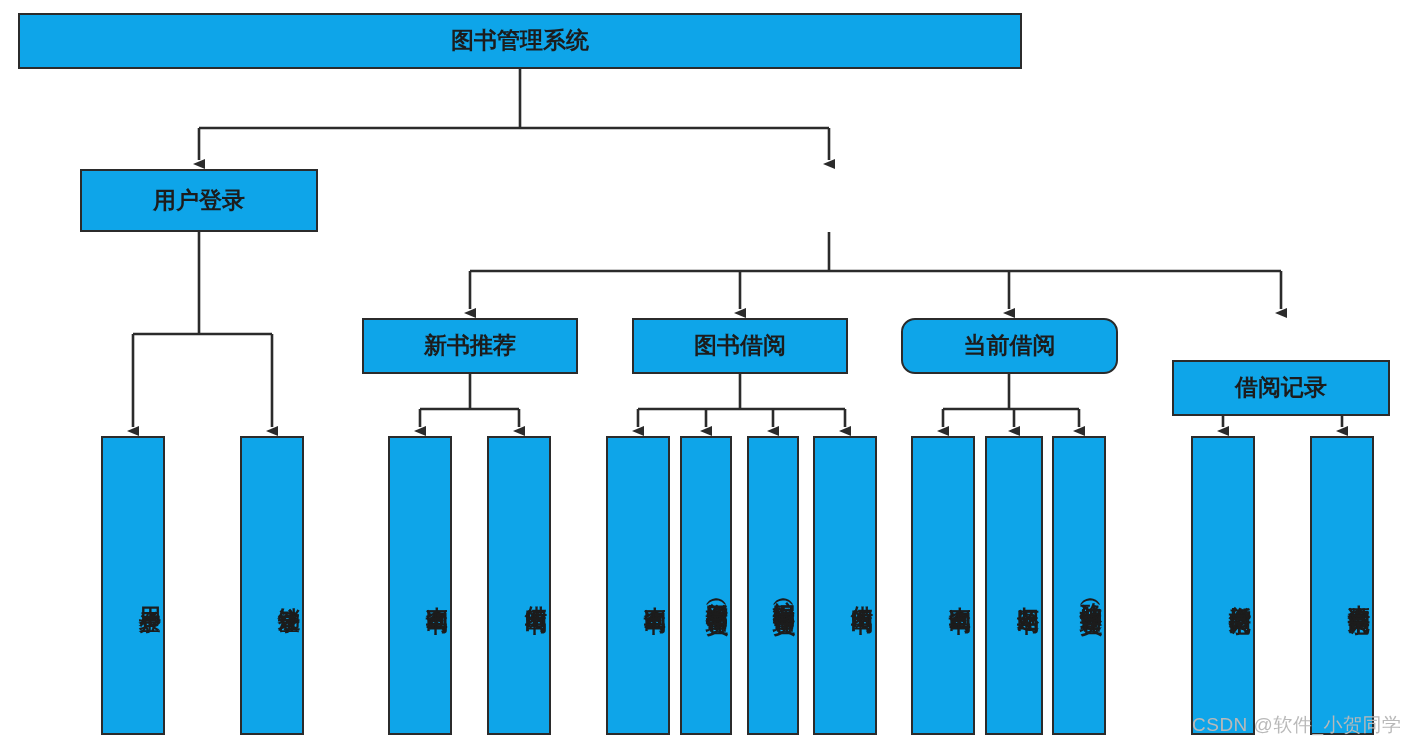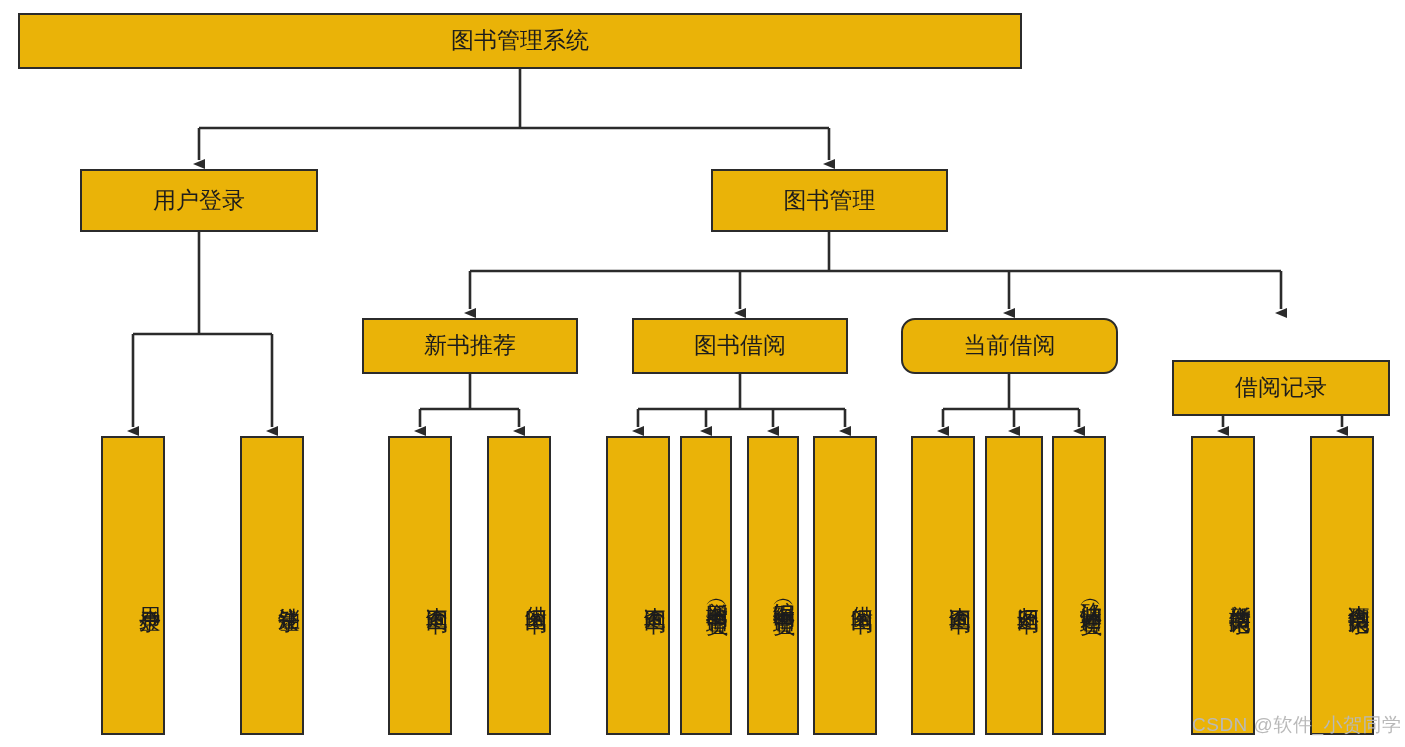--- a/index.html
+++ b/index.html
@@ -23,27 +23,28 @@
     left: 0;
     top: 0;
     width: 1405px;
     height: 747px;
     pointer-events: none;
   }
   .node {
     position: absolute;
     box-sizing: border-box;
     border: 2.5px solid #2b2b2b;
-    background: #eab308;
+    background: #0ea5e9;
     display: flex;
     align-items: center;
     justify-content: center;
     color: #1c1c1c;
     line-height: 1.18;
     text-align: left;
+    font-weight: bold;
   }
   .node.h {
     font-size: 23px;
   }
   .node.root {
     font-size: 23px;
   }
   .node.v {
     font-size: 22px;
     writing-mode: vertical-rl;
@@ -125,23 +126,20 @@
     </g>
   </svg>
 
   <div class="node root" id="n-root" style="left: 18px; top: 13px; width: 1004px; height: 56px;">
     <span>图书管理系统</span>
   </div>
 
   <div class="node h" id="n-l2-0" style="left: 80px; top: 169px; width: 238px; height: 63px;">
     <span>用户登录</span>
   </div>
-  <div class="node h" id="n-l2-1" style="left: 711px; top: 169px; width: 237px; height: 63px;">
-    <span>图书管理</span>
-  </div>
 
   <div class="node h" id="n-l3-0" style="left: 362px; top: 318px; width: 216px; height: 56px;">
     <span>新书推荐</span>
   </div>
   <div class="node h" id="n-l3-1" style="left: 632px; top: 318px; width: 216px; height: 56px;">
     <span>图书借阅</span>
   </div>
   <div class="node h" id="n-l3-2" style="left: 901px; top: 318px; width: 217px; height: 56px; border-radius: 14px;">
     <span>当前借阅</span>
   </div>

